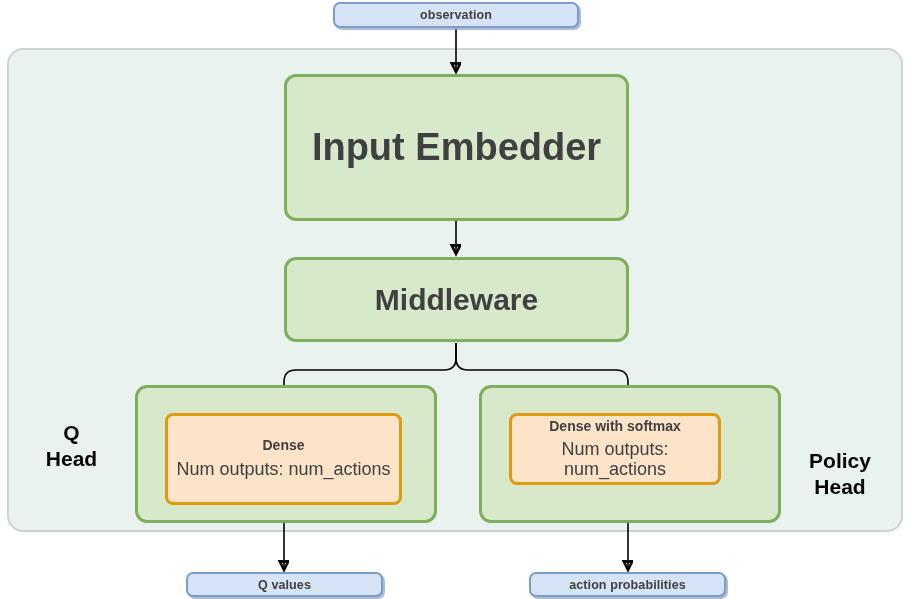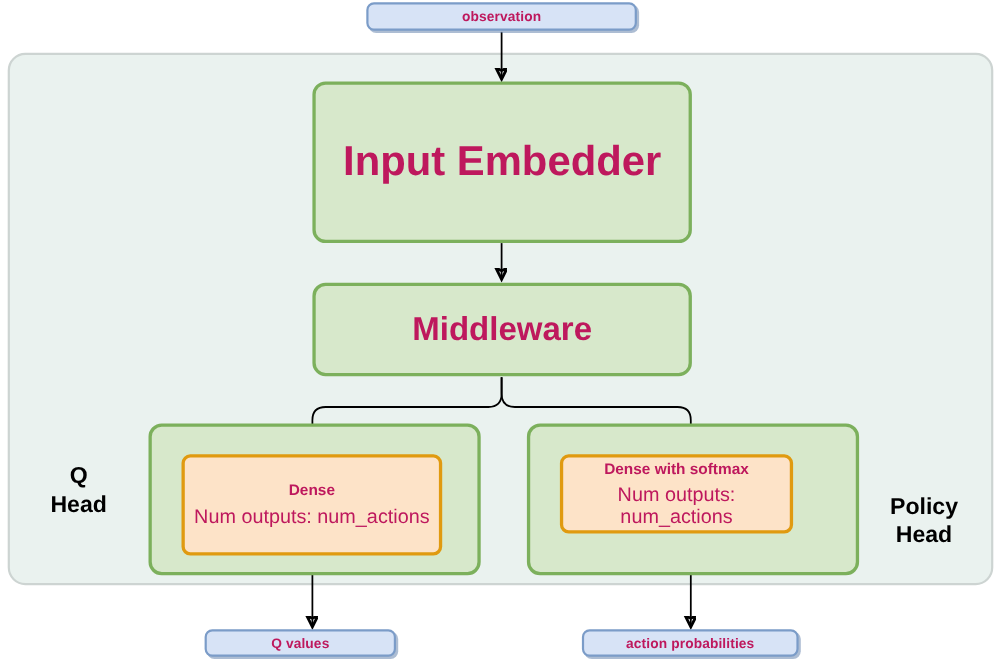--- a/index.html
+++ b/index.html
@@ -20,21 +20,21 @@
 
   
   .node {
     position: absolute;
     box-sizing: border-box;
     display: flex;
     flex-direction: column;
     align-items: center;
     justify-content: center;
     text-align: center;
-    color: #be185d;
+    color: #404040;
   }
 
   
   .outer-container {
     position: absolute;
     left: 7px;
     top: 48px;
     width: 896px;
     height: 484px;
     box-sizing: border-box;
@@ -168,21 +168,21 @@
   <div class="head-wrap" style="position:absolute; left:479px; top:385px; width:296px; height:132px;"></div>
 
   <div class="node orange-box" style="left:509px; top:413px; width:212px; height:72px;">
     <span class="orange-title">Dense with softmax</span>
     <span class="orange-sub">Num outputs: num_actions</span>
   </div>
 
   <div class="head-label" style="left:790px; top:420px; width:100px;margin-top:28px;">Policy
 Head</div>
 
-  <div class="node io-box" style="left:186px; top:572px; width:174px; height:25px;">
+  <div class="node io-box" style="left:186px; top:572px; width:197px; height:25px;">
     <span>Q values</span>
   </div>
 
   <div class="node io-box" style="left:529px; top:572px; width:197px; height:25px;">
     <span>action probabilities</span>
   </div>
 
 </div>
 
 </body></html>

